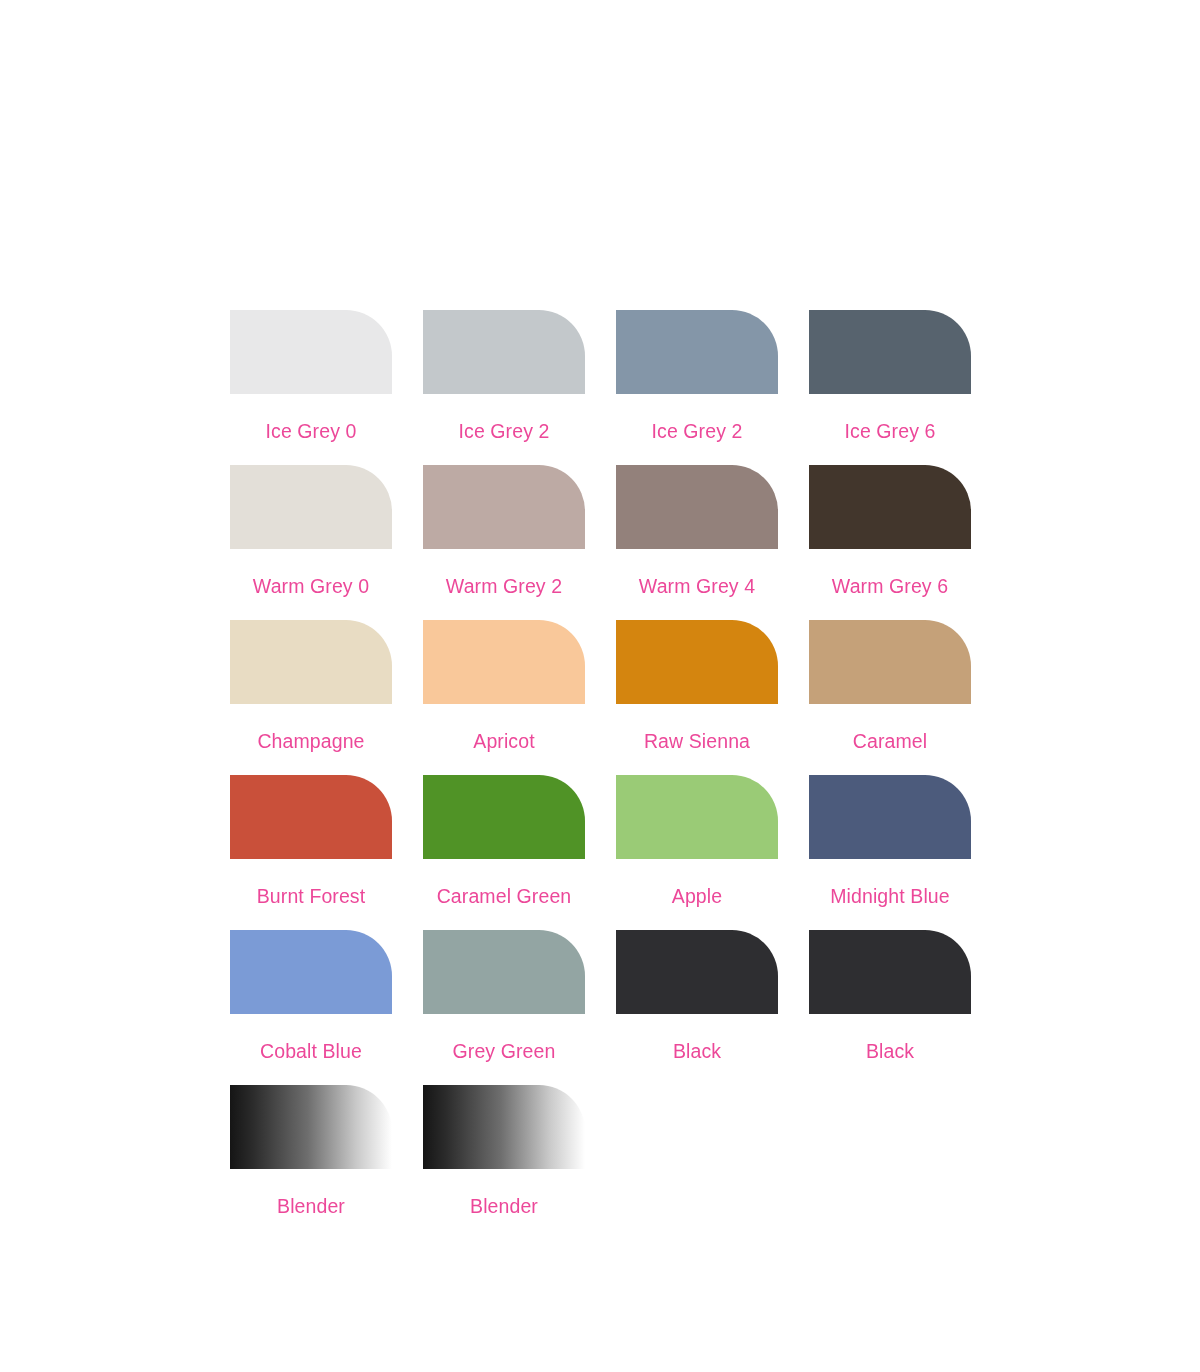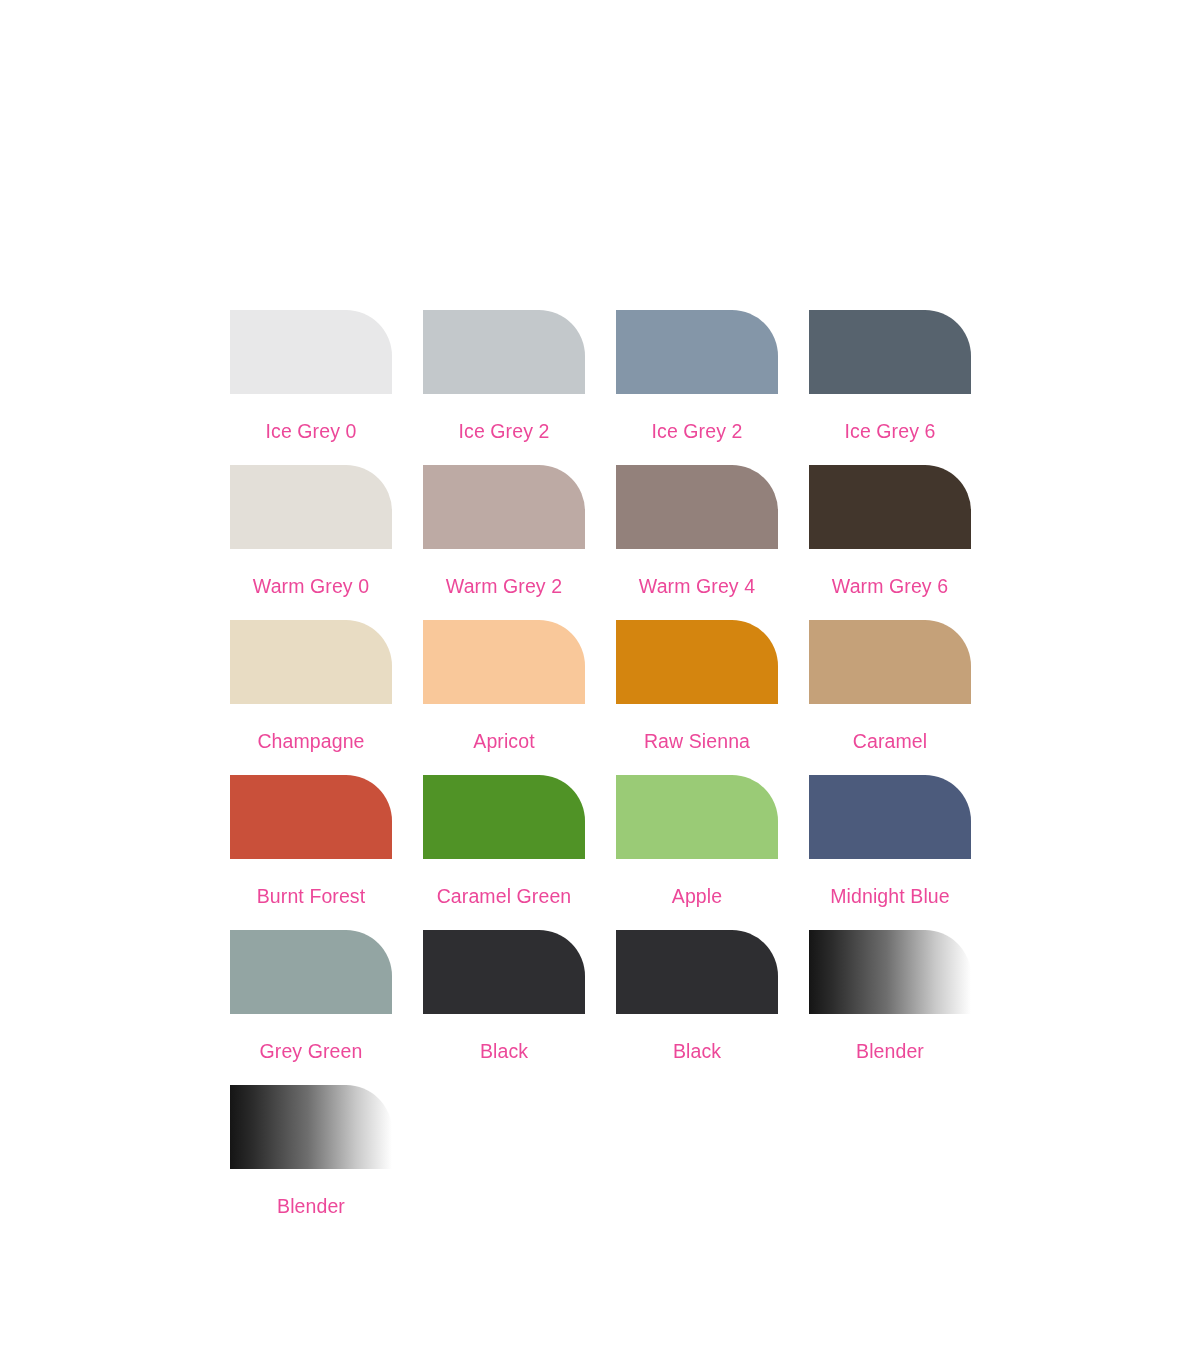--- a/index.html
+++ b/index.html
@@ -125,20 +125,24 @@
       </div>
       <div class="swatch-cell">
         <div class="swatch-chip" style="background: rgb(154, 203, 118);"></div>
         <div class="swatch-label">Apple</div>
       </div>
       <div class="swatch-cell">
         <div class="swatch-chip" style="background: rgb(76, 91, 124);"></div>
         <div class="swatch-label">Midnight Blue</div>
       </div>
       <div class="swatch-cell">
+        <div class="swatch-chip" style="background: rgb(123, 155, 214);"></div>
+        <div class="swatch-label">Cobalt Blue</div>
+      </div>
+      <div class="swatch-cell">
         <div class="swatch-chip" style="background: rgb(147, 165, 163);"></div>
         <div class="swatch-label">Grey Green</div>
       </div>
       <div class="swatch-cell">
         <div class="swatch-chip" style="background: rgb(46, 46, 49);"></div>
         <div class="swatch-label">Black</div>
       </div>
       <div class="swatch-cell">
         <div class="swatch-chip" style="background: rgb(46, 46, 49);"></div>
         <div class="swatch-label">Black</div>

